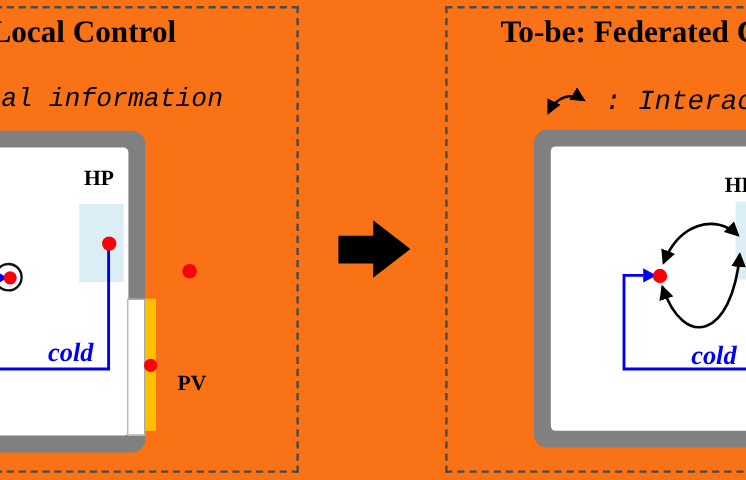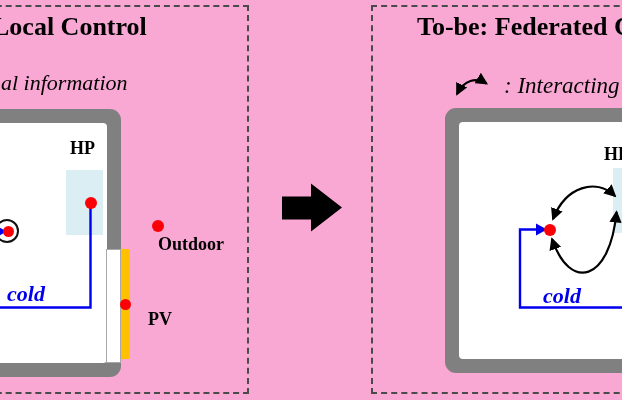--- a/index.html
+++ b/index.html
@@ -1,34 +1,34 @@
 <!DOCTYPE html>
 <html><head>
 <meta charset="utf-8">
 <style>
   html,body{margin:0;padding:0;background:#fff;}
   #stage{
-    position:relative;width:622px;height:400px;overflow:hidden;background:#f9a8d4;
+    position:relative;width:622px;height:400px;overflow:hidden;background:#f97316;
     font-family:"Liberation Serif","DejaVu Serif",serif;
   }
   .panel{
     position:absolute;border:2px dashed #4a4a4a;background:transparent;
   }
   .title{
     position:absolute;font-weight:bold;font-size:26px;line-height:1;color:#000;white-space:nowrap;
   }
   .legend{
-    position:absolute;font-style:italic;font-size:22px;line-height:1;color:#000;white-space:nowrap;
+    position:absolute;font-style:italic;font-size:22px;line-height:1;color:#000;white-space:nowrap;font-family:Liberation Mono, monospace;
   }
   .lbl{
     position:absolute;font-weight:bold;font-size:18px;line-height:1;color:#000;white-space:nowrap;
   }
   .cold{
     position:absolute;font-weight:bold;font-style:italic;font-size:22px;line-height:1;
-    color:#0000ee;white-space:nowrap;
+    color:#0000ee;white-space:nowrap;margin-left:33px;
   }
   .wall{position:absolute;background:#808080;}
   .room-inner{position:absolute;background:#ffffff;}
   .hpbox{position:absolute;background:#daeef3;}
   .dot{position:absolute;background:#fb0006;border-radius:50%;}
   .window{position:absolute;background:#ffffff;border:1px solid #a8a8a8;box-sizing:border-box;}
   .pvbar{position:absolute;background:#ffc000;}
   .sensor{position:absolute;background:#fff;border:2px solid #111;border-radius:50%;box-sizing:border-box;}
   svg.overlay{position:absolute;left:0;top:0;pointer-events:none;}
 </style>
@@ -49,21 +49,20 @@
 
   <div class="window" style="left:106px;top:249px;width:15px;height:114px;"></div>
 
   <div class="pvbar" style="left:121px;top:249px;width:9px;height:110px;"></div>
 
   <div class="hpbox" style="left:66px;top:170px;width:37px;height:65px;"></div>
   <div class="lbl" style="left:70px;top:139px;">HP</div>
 
   <div class="sensor" style="left:-5px;top:219px;width:24px;height:24px;"></div>
 
-  <div class="lbl" style="left:158px;top:235px;">Outdoor</div>
   <div class="lbl" style="left:148px;top:310px;">PV</div>
   <div class="cold" style="left:7px;top:283px;">cold</div>
 
   <div class="title" style="left:417px;top:14px;">To-be: Federated Control</div>
 
   <div class="legend" style="left:504px;top:74px;font-size:23px;">: Interacting dynamics</div>
 
   <div class="wall" style="left:445px;top:108px;width:200px;height:265px;border-radius:11px 0 0 11px;"></div>
   <div class="room-inner" style="left:459px;top:122px;width:186px;height:237px;border-radius:4px 0 0 4px;"></div>
 

